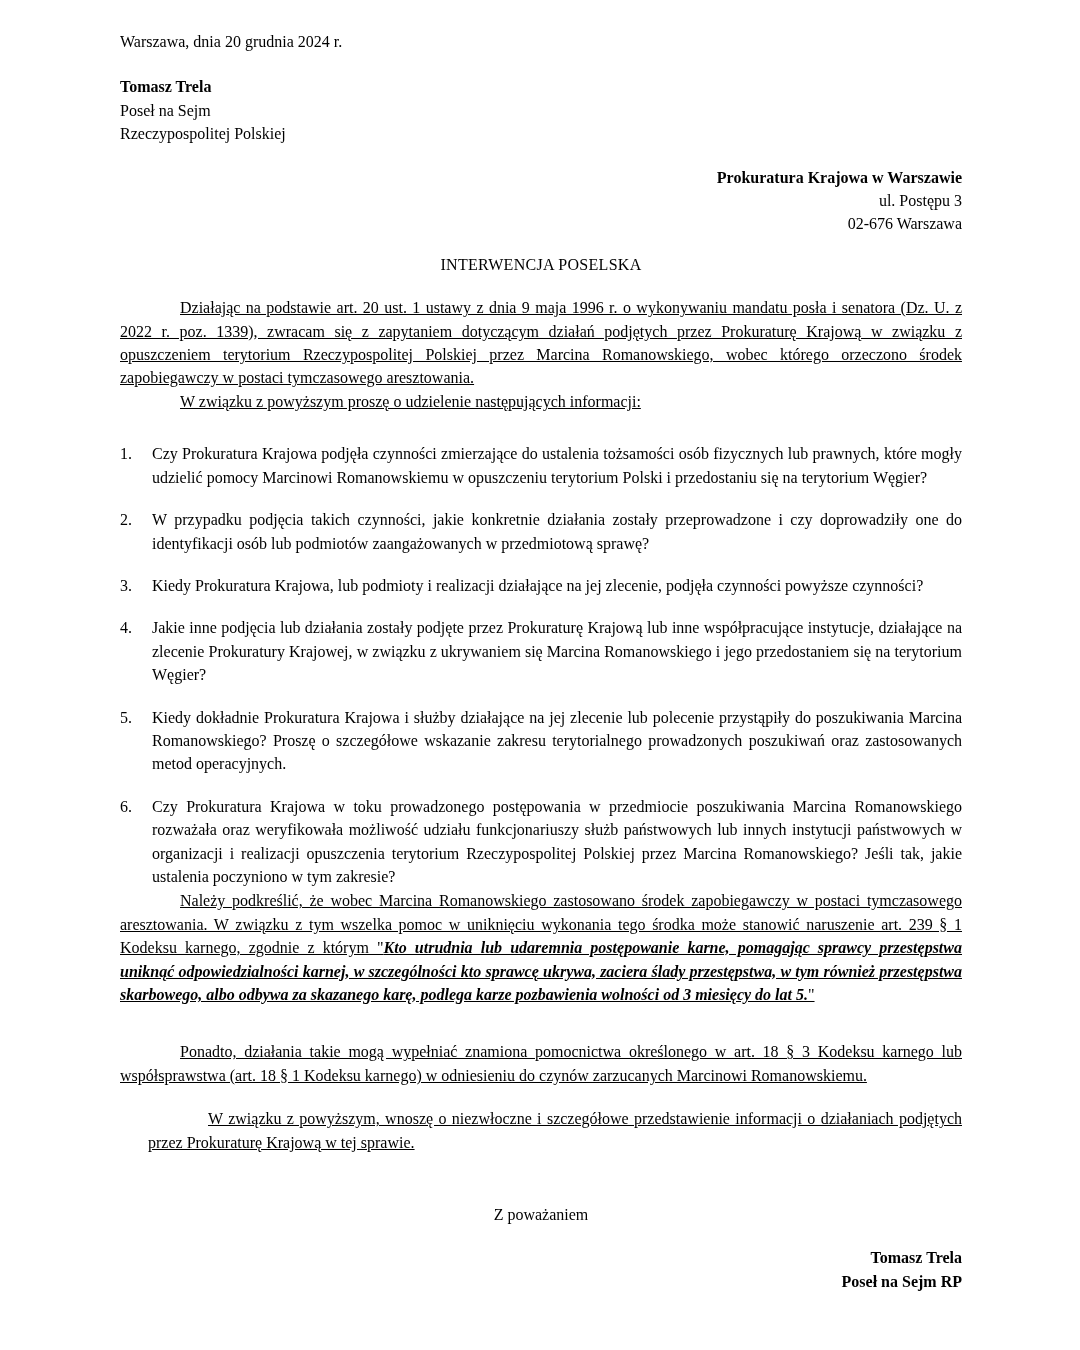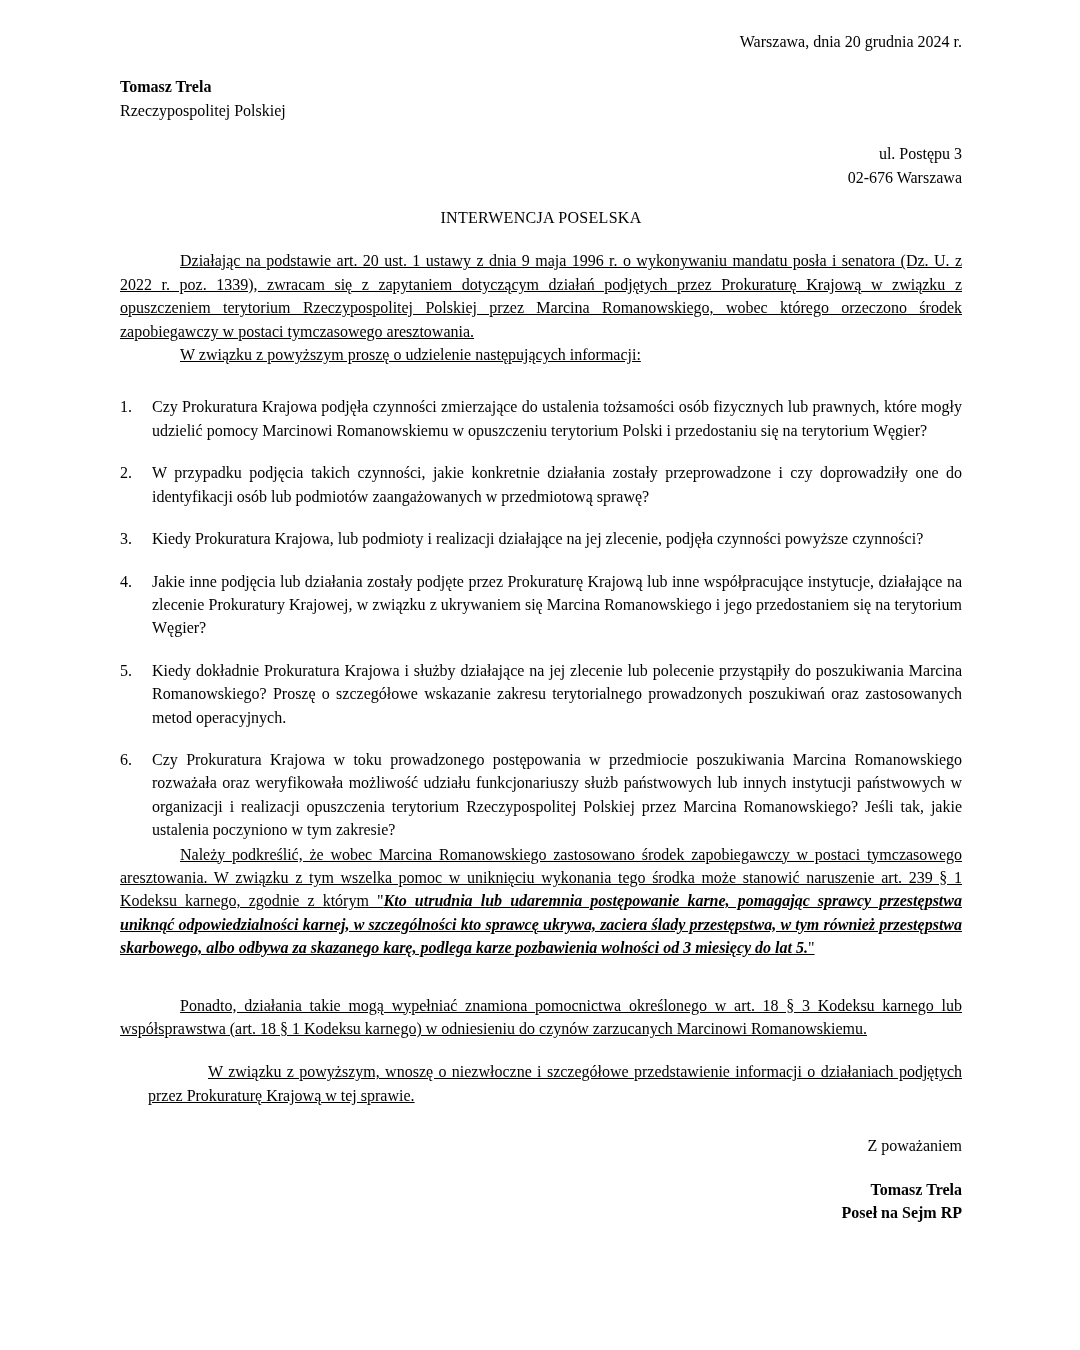--- a/index.html
+++ b/index.html
@@ -15,21 +15,20 @@
     background: #ffffff;
     color: #000000;
     font-family: "Liberation Serif", "DejaVu Serif", serif;
     font-size: 16px;
     line-height: 23.4px;
     box-sizing: border-box;
     padding: 30px 118px 0 120px;
     overflow: hidden;
   }
   .date-line {
-    text-align: right;
   }
   .sender-block {
     margin-top: 22px;
   }
   .sender-name {
     font-weight: bold;
   }
   .recipient-block {
     margin-top: 20px;
     text-align: right;
@@ -67,42 +66,44 @@
   }
   .q-text {
     flex: 1;
     text-align: justify;
   }
   .legal-para   { margin-top: 1px; }
   .legal-quote  { font-style: italic; font-weight: bold; }
   .aiding-para  { margin-top: 34px; }
   .closing-para { margin-top: 20px; margin-left: 28px; }
   .signoff-line {
-    margin-top: 27px;
-    text-align: right;
+    margin-top: 49px;
+    text-align: center;
   }
   .signature-block {
     margin-top: 20px;
     text-align: right;
     font-weight: bold;
   }
 </style>
 </head>
 <body>
 
 <div class="page">
 
   <div class="date-line">Warszawa, dnia 20 grudnia 2024 r.</div>
 
   <div class="sender-block">
     <div class="sender-name">Tomasz Trela</div>
+    <div>Poseł na Sejm</div>
     <div>Rzeczypospolitej Polskiej</div>
   </div>
 
   <div class="recipient-block">
+    <div class="recipient-name">Prokuratura Krajowa w Warszawie</div>
     <div>ul. Postępu 3</div>
     <div>02-676 Warszawa</div>
   </div>
 
   <div class="doc-title">INTERWENCJA POSELSKA</div>
 
   <p class="para intro-para">Działając na podstawie art. 20 ust. 1 ustawy z dnia 9 maja 1996 r. o wykonywaniu mandatu posła i senatora (Dz. U. z 2022 r. poz. 1339), zwracam się z zapytaniem dotyczącym działań podjętych przez Prokuraturę Krajową w związku z opuszczeniem terytorium Rzeczypospolitej Polskiej przez Marcina Romanowskiego, wobec którego orzeczono środek zapobiegawczy w postaci tymczasowego aresztowania.</p>
 
   <p class="para request-para">W związku z powyższym proszę o udzielenie następujących informacji:</p>
 

